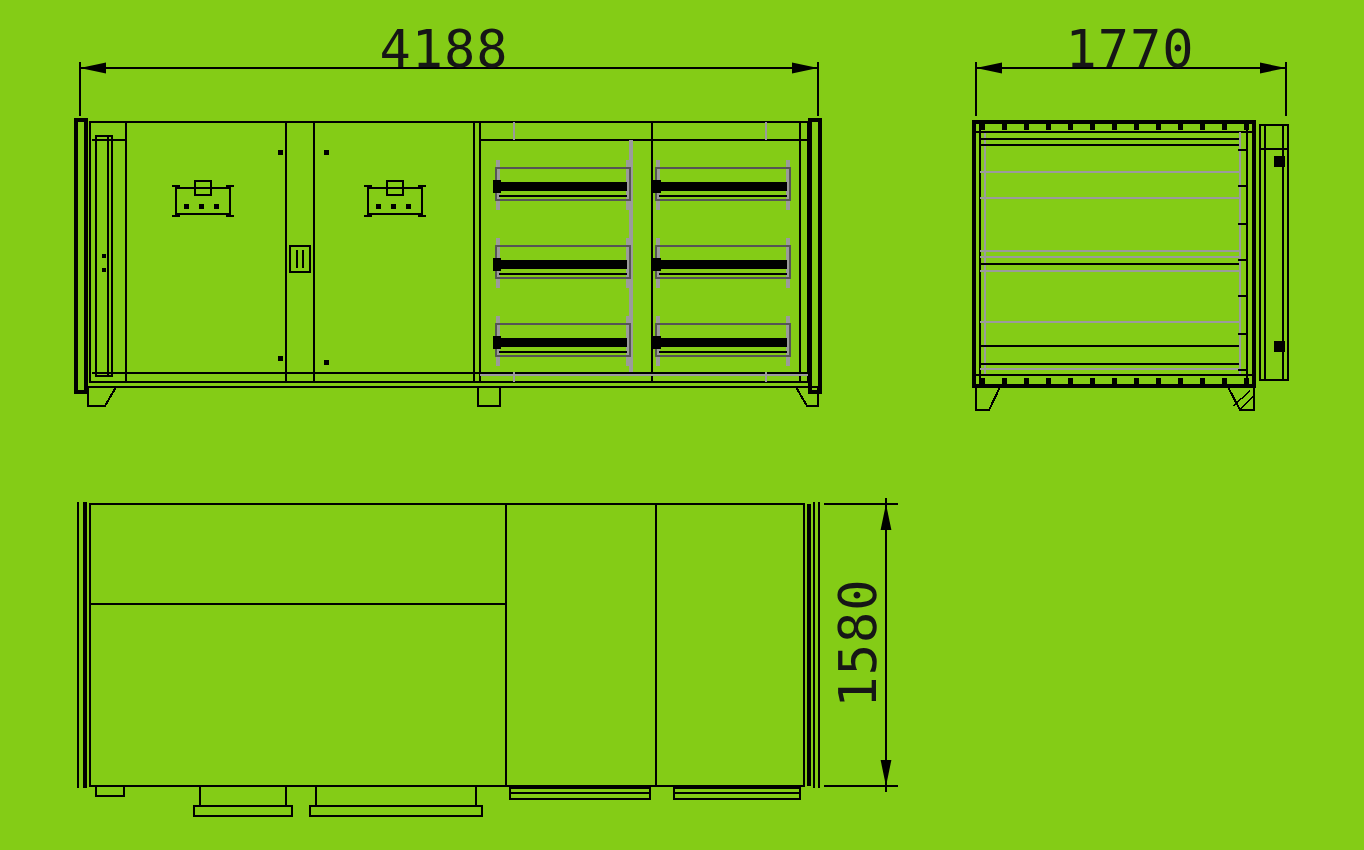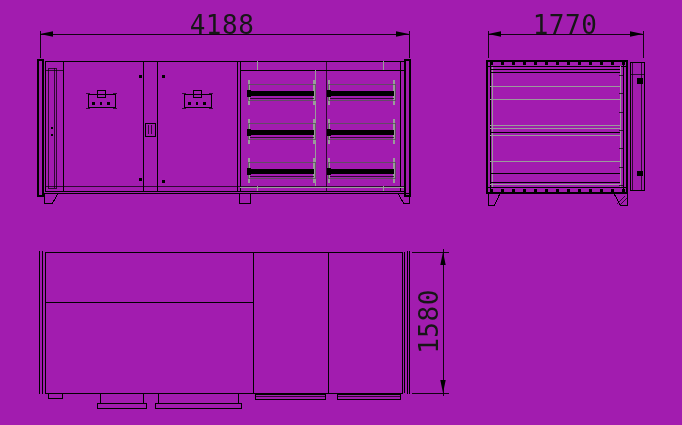--- a/index.html
+++ b/index.html
@@ -1,16 +1,16 @@
 <!DOCTYPE html>
 <html><head>
 <meta charset="utf-8">
 <style>
   html,body{margin:0;padding:0;background:#ffffff;}
-  .canvas{position:relative;width:682px;height:425px;background:#a21caf;overflow:hidden;
+  .canvas{position:relative;width:682px;height:425px;background:#84cc16;overflow:hidden;
           font-family:"DejaVu Sans Mono", monospace;}
   svg line, svg rect, svg path{shape-rendering:crispEdges;}
   svg text, svg polygon{shape-rendering:auto;}
   .k  {stroke:#000;stroke-width:1;fill:none;}
   .k2 {stroke:#000;stroke-width:1.8;fill:none;}
   .thin{stroke:#000;stroke-width:0.7;fill:none;}
   .g  {stroke:#9b9b9b;stroke-width:1;fill:none;}
   .g2 {stroke:#9b9b9b;stroke-width:1.8;fill:none;}
   .slatbox{stroke:#555;stroke-width:0.8;fill:none;}
   .fillk{fill:#000;stroke:none;}

